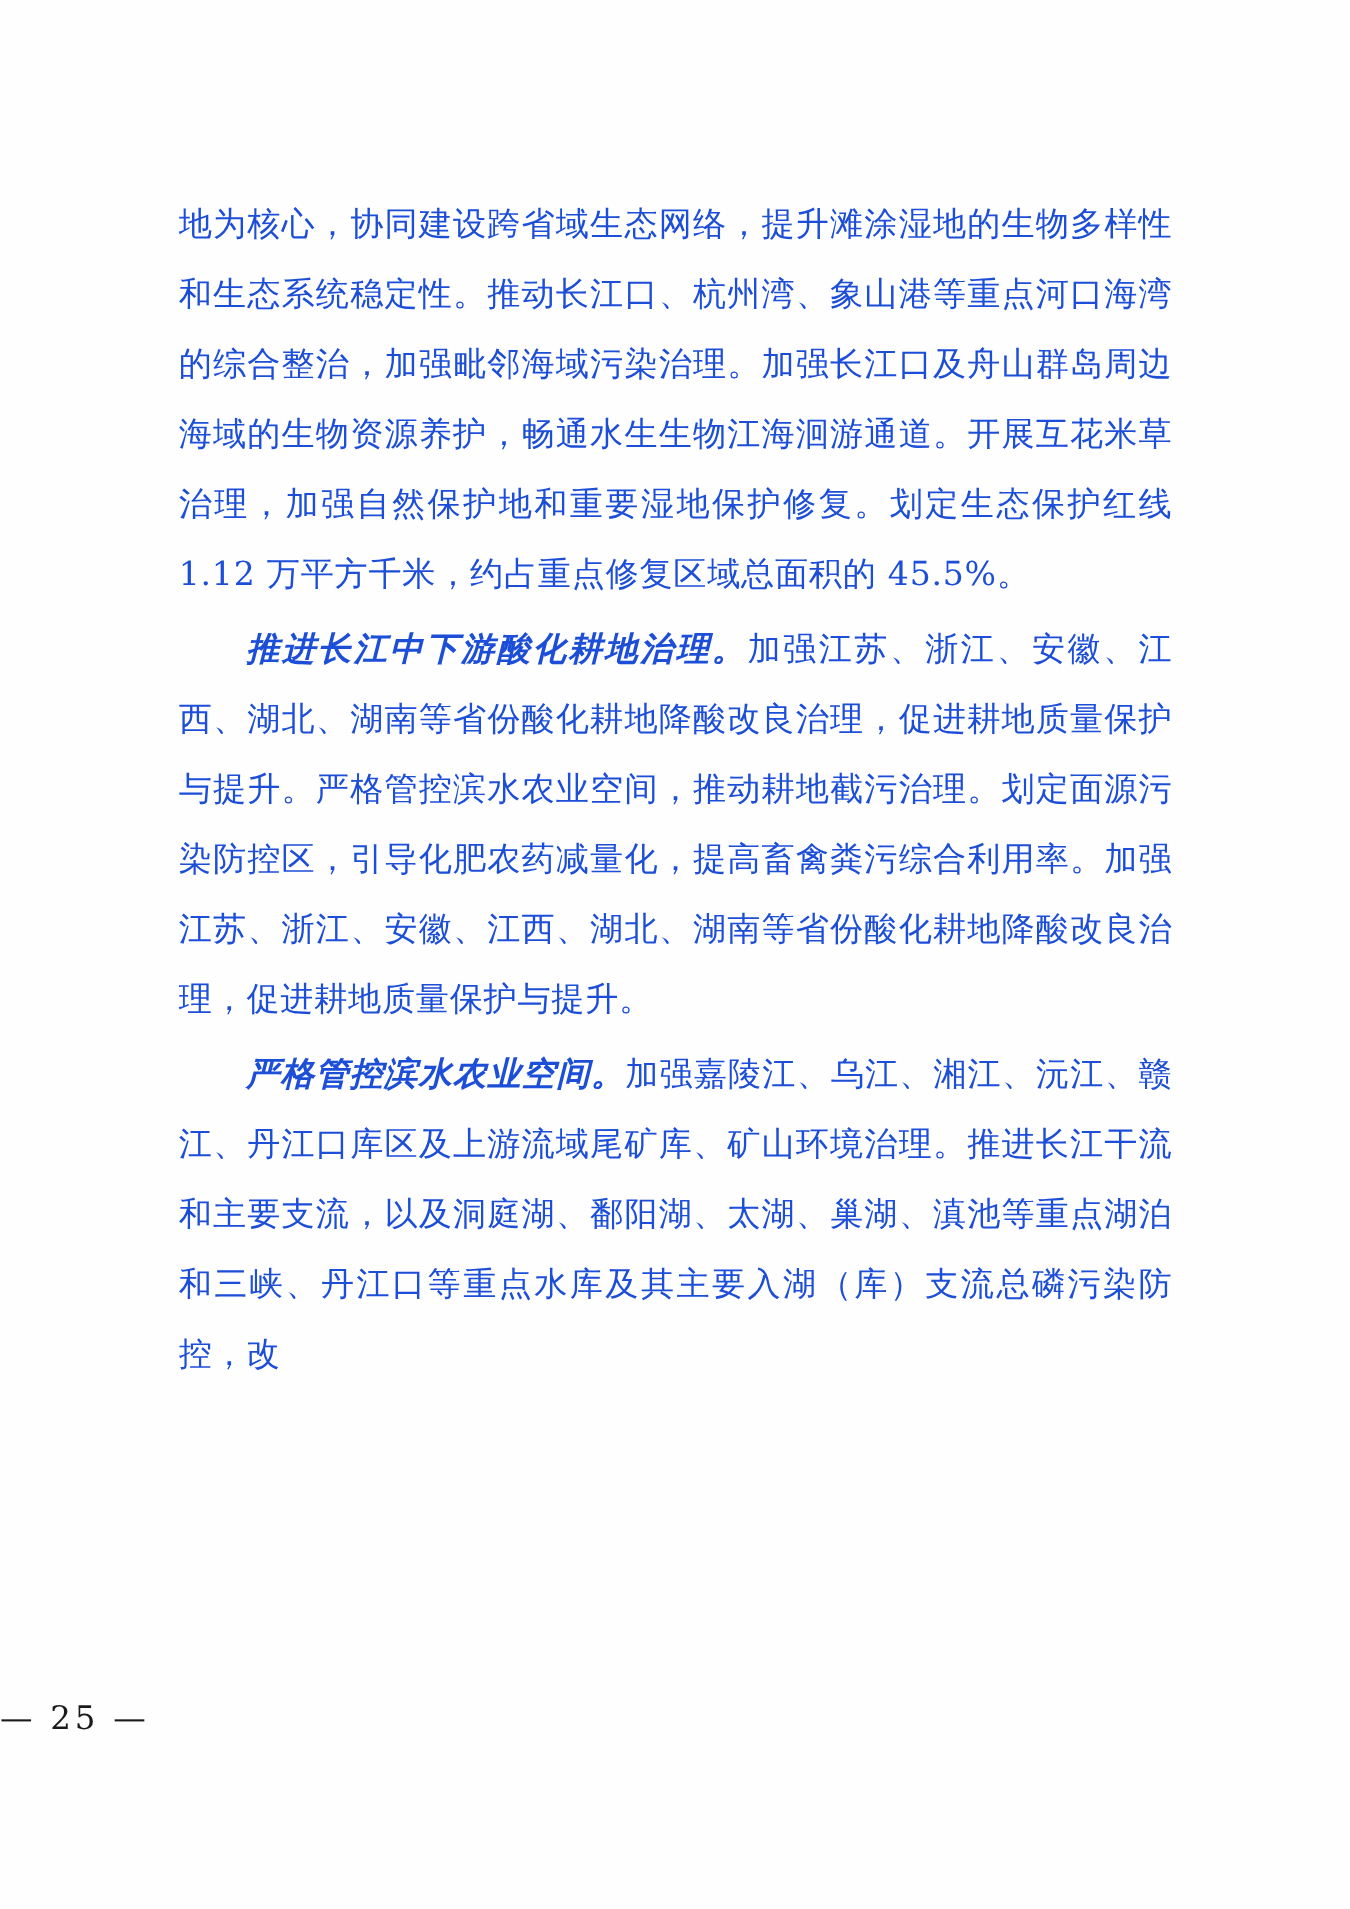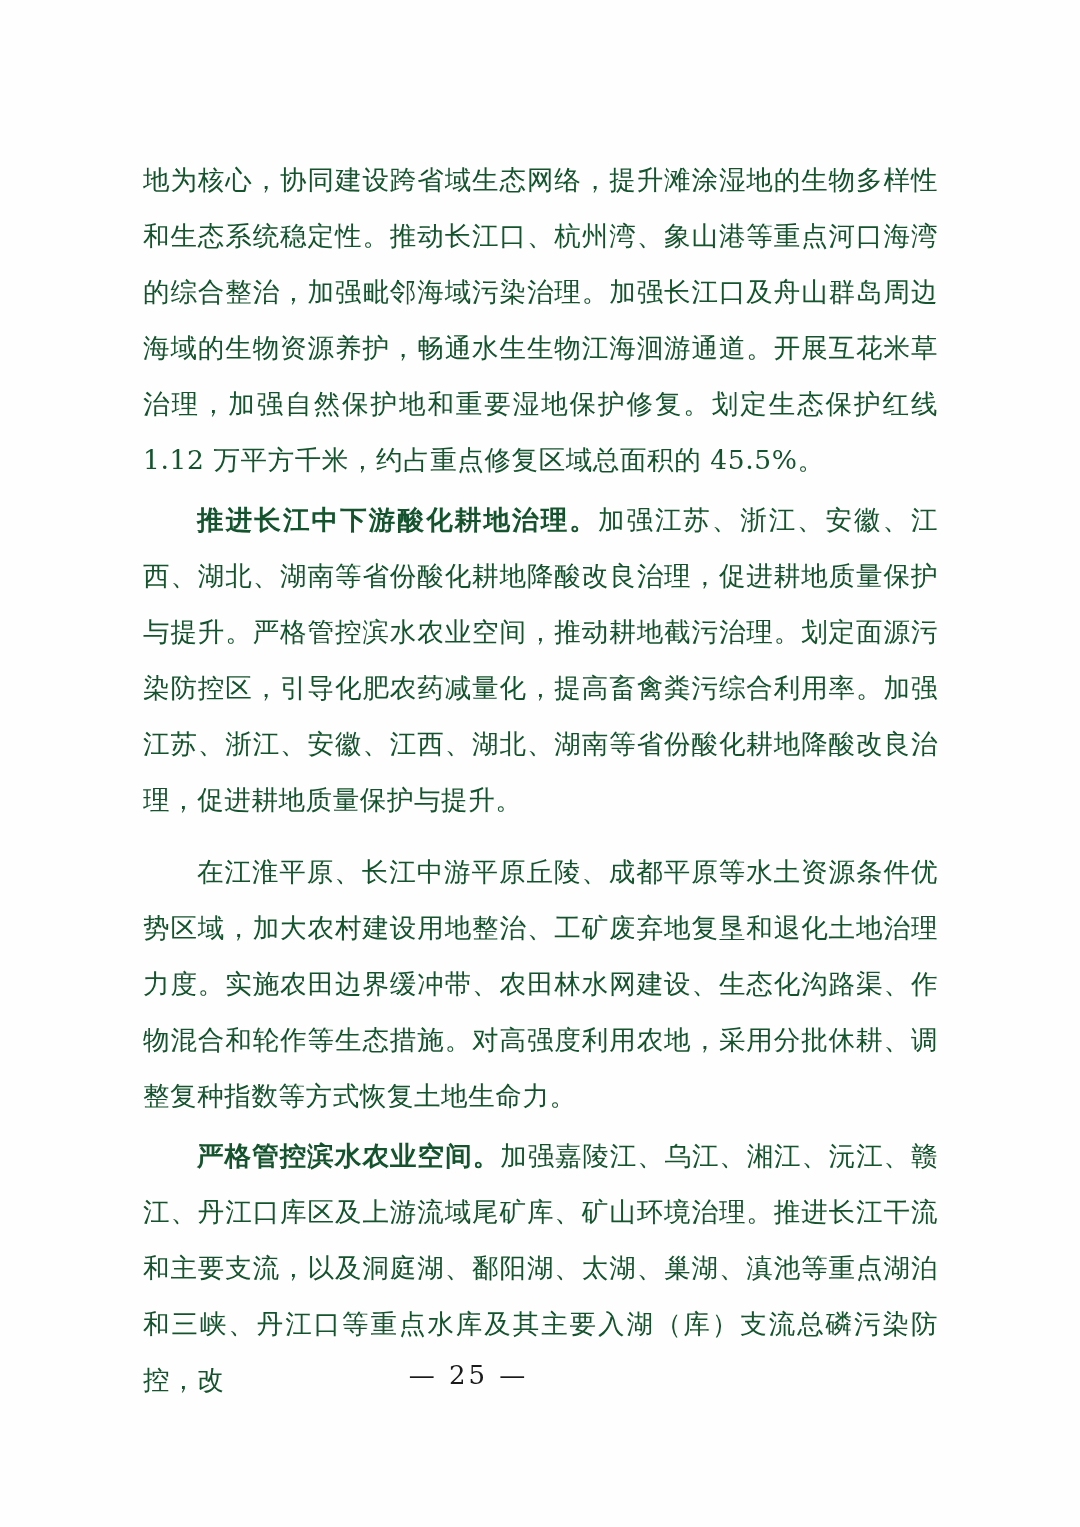--- a/index.html
+++ b/index.html
@@ -29,39 +29,40 @@
     top: 152px;
     width: 795px;
   }
   p {
     margin: 0 0 4px 0;
     font-size: 26.5px;
     line-height: 56px;
     text-align: justify;
     text-justify: inter-ideograph;
     letter-spacing: 0.6px;
-    color: #14532d;
+    color: #1d4ed8;
     font-weight: 400;
   }
   p.indent {
     text-indent: 54px;
   }
   p.gap {
     margin-top: 16px;
   }
   .lead {
     font-weight: 700;
     letter-spacing: 0.8px;
+    font-style: italic;
   }
   .footer {
     position: absolute;
     left: 0;
     top: 1360px;
     width: 1080px;
-    text-align: center;
+    text-align: left;
     padding-right: 143px;
     box-sizing: border-box;
     font-size: 26px;
     letter-spacing: 3px;
     color: #1a1a1a;
   }
 </style>
 </head>
 <body>
 
@@ -69,23 +70,20 @@
   <div class="content">
 
     <p class="">
       <span>地为核心，协同建设跨省域生态网络，提升滩涂湿地的生物多样性和生态系统稳定性。推动长江口、杭州湾、象山港等重点河口海湾的综合整治，加强毗邻海域污染治理。加强长江口及舟山群岛周边海域的生物资源养护，畅通水生生物江海洄游通道。开展互花米草治理，加强自然保护地和重要湿地保护修复。划定生态保护红线 1.12 万平方千米，约占重点修复区域总面积的 45.5%。</span>
     </p>
 
     <p class="indent">
       <span class="lead">推进长江中下游酸化耕地治理。</span><span>加强江苏、浙江、安徽、江西、湖北、湖南等省份酸化耕地降酸改良治理，促进耕地质量保护与提升。严格管控滨水农业空间，推动耕地截污治理。划定面源污染防控区，引导化肥农药减量化，提高畜禽粪污综合利用率。加强江苏、浙江、安徽、江西、湖北、湖南等省份酸化耕地降酸改良治理，促进耕地质量保护与提升。</span>
     </p>
 
-    <p class="indent gap">
-      <span>在江淮平原、长江中游平原丘陵、成都平原等水土资源条件优势区域，加大农村建设用地整治、工矿废弃地复垦和退化土地治理力度。实施农田边界缓冲带、农田林水网建设、生态化沟路渠、作物混合和轮作等生态措施。对高强度利用农地，采用分批休耕、调整复种指数等方式恢复土地生命力。</span>
-    </p>
 
     <p class="indent">
       <span class="lead">严格管控滨水农业空间。</span><span>加强嘉陵江、乌江、湘江、沅江、赣江、丹江口库区及上游流域尾矿库、矿山环境治理。推进长江干流和主要支流，以及洞庭湖、鄱阳湖、太湖、巢湖、滇池等重点湖泊和三峡、丹江口等重点水库及其主要入湖（库）支流总磷污染防控，改</span>
     </p>
 
   </div>
 
   <div class="footer">— 25 —</div>
 </div>
 

